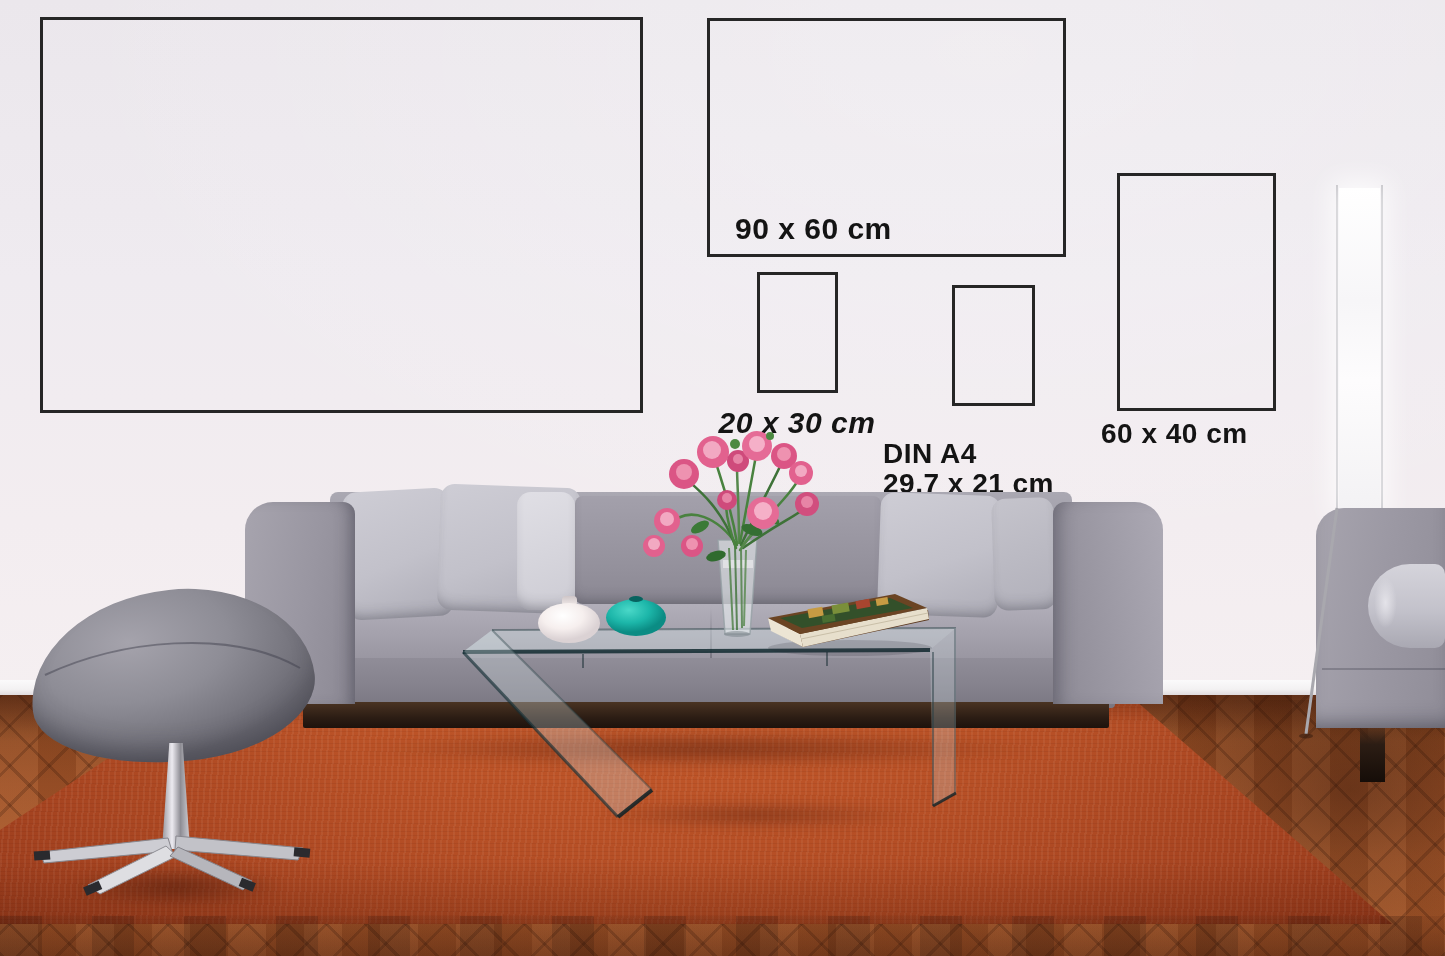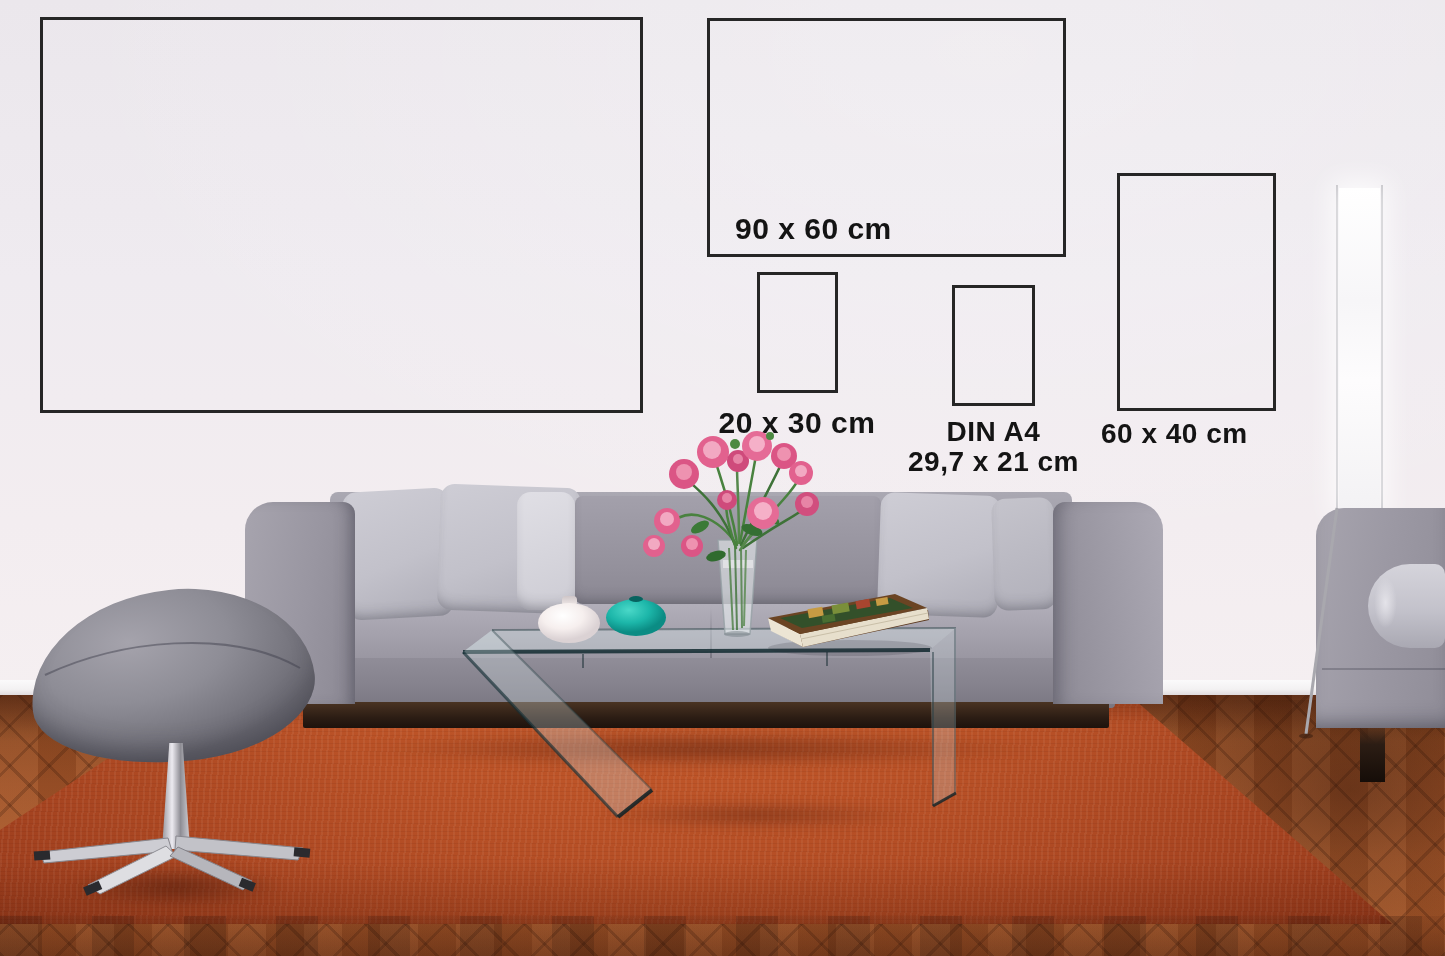--- a/index.html
+++ b/index.html
@@ -20,22 +20,22 @@
   
   .frame{position:absolute;border:3px solid #262626;background:transparent;z-index:4;}
   .f1{left:40px;top:17px;width:603px;height:396px;}
   .f2{left:707px;top:18px;width:359px;height:239px;}
   .f3{left:757px;top:272px;width:81px;height:121px;}
   .f4{left:952px;top:285px;width:83px;height:121px;}
   .f5{left:1117px;top:173px;width:159px;height:238px;}
   .frame-label{position:absolute;font-weight:700;color:#141414;letter-spacing:.5px;z-index:5;white-space:nowrap;}
   .l1{left:54px;top:362px;font-size:33px;}
   .l2{left:735px;top:212px;font-size:30px;}
-  .l3{left:702px;top:406px;width:190px;text-align:center;font-size:30px;}
-  .l4{left:883px;top:417px;width:221px;text-align:center;font-size:28px;line-height:30px;}
+  .l3{left:702px;top:406px;width:190px;text-align:center;font-size:30px;font-style:italic;}
+  .l4{left:883px;top:439px;width:221px;text-align:left;font-size:28px;line-height:30px;}
   .l5{left:1101px;top:418px;width:190px;text-align:left;font-size:28px;}
 
   
   .floor{position:absolute;left:0;top:695px;width:1445px;height:261px;z-index:4;
     background-image:
       repeating-linear-gradient(45deg, rgba(40,15,5,.22) 0 3px, transparent 3px 28px),
       repeating-linear-gradient(-45deg, rgba(40,15,5,.20) 0 3px, transparent 3px 28px),
       repeating-linear-gradient(90deg, rgba(255,200,150,.07) 0 38px, rgba(60,25,10,.10) 38px 76px),
       linear-gradient(180deg,#6e3417 0%,#8d4922 14%,#9e5228 34%,#aa5a2c 62%,#9c5126 100%);}
   .floor-far-shade{position:absolute;left:0;top:695px;width:1445px;height:46px;z-index:5;

